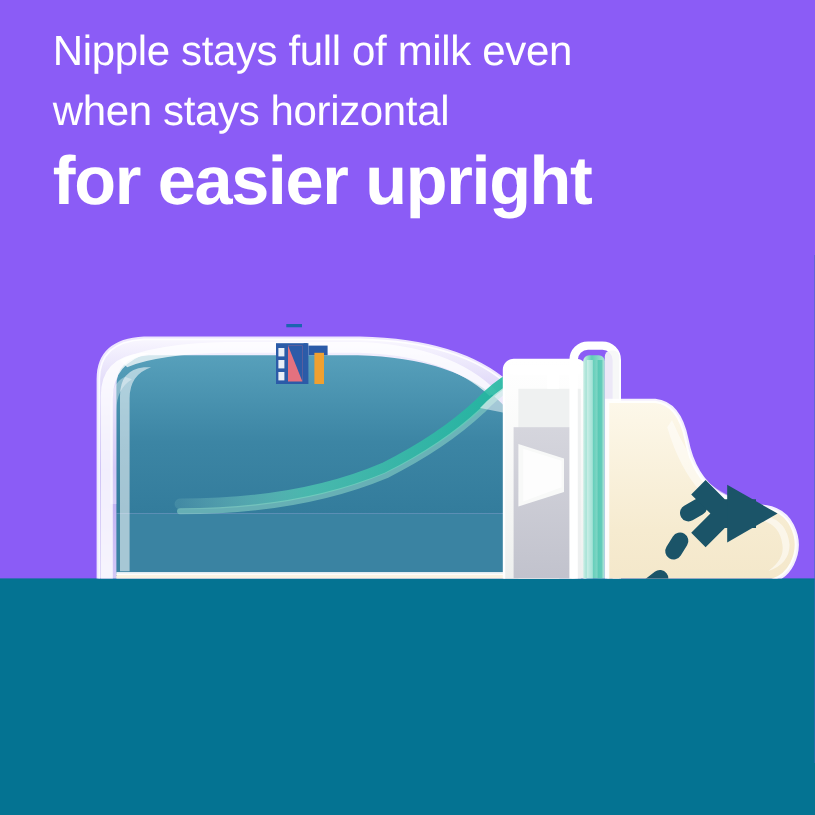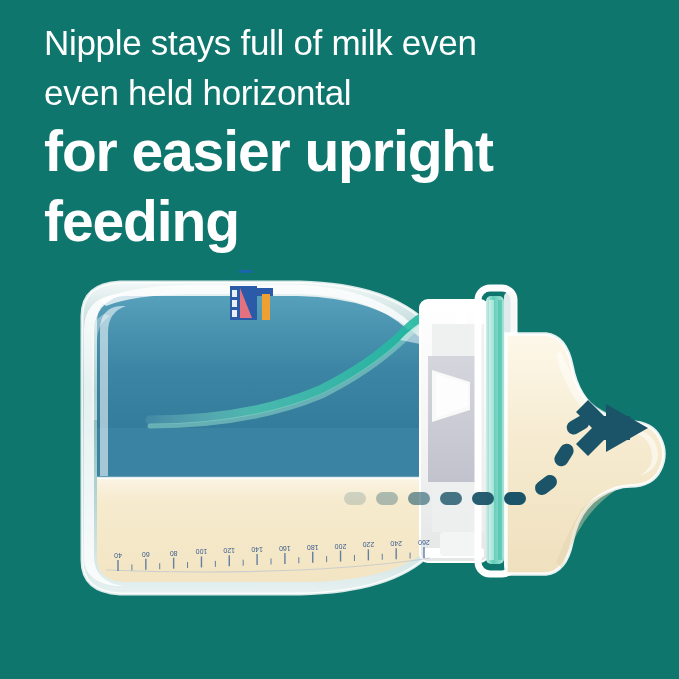--- a/index.html
+++ b/index.html
@@ -3,21 +3,21 @@
 <meta charset="utf-8">
 <style>
   html,body{margin:0;padding:0;}
   body{
     width:679px;height:679px;
     background:#047392;
     font-family:"Liberation Sans", sans-serif;
     overflow:hidden;
     position:relative;
   }
-  #stage{position:absolute;inset:0;width:679px;height:679px;overflow:hidden;background:#0f766e;}
+  #stage{position:absolute;inset:0;width:679px;height:482px;overflow:hidden;background:#8b5cf6;}
 
   
   .headline{
     position:absolute;left:44px;top:18px;width:600px;
     color:#ffffff;
   }
   .hl-light{
     font-size:35px;line-height:1.42;font-weight:300;
     letter-spacing:-0.3px;white-space:nowrap;
   }
@@ -30,23 +30,22 @@
   #bottle-art{position:absolute;left:0;top:270px;width:679px;height:409px;}
   #bottle-art svg{display:block;width:679px;height:409px;}
 </style>
 </head>
 <body>
 
 <div id="stage">
 
   <div class="headline">
     <div class="hl-light">Nipple stays full of milk even</div>
-    <div class="hl-light">even held horizontal</div>
+    <div class="hl-light">when stays horizontal</div>
     <div class="hl-bold">for easier upright</div>
-    <div class="hl-bold">feeding</div>
   </div>
 
   <div id="bottle-art">
   <svg viewBox="0 0 679 409" xmlns="http://www.w3.org/2000/svg">
     <defs>
       <linearGradient id="gAir" x1="0" y1="0" x2="0" y2="1">
         <parameter name="offset">0%</parameter> 
             <stop-color style="stop-color:#4E93AE"></stop-color>
       </linearGradient>
       <linearGradient id="airGrad" x1="0" y1="0" x2="0" y2="1">

